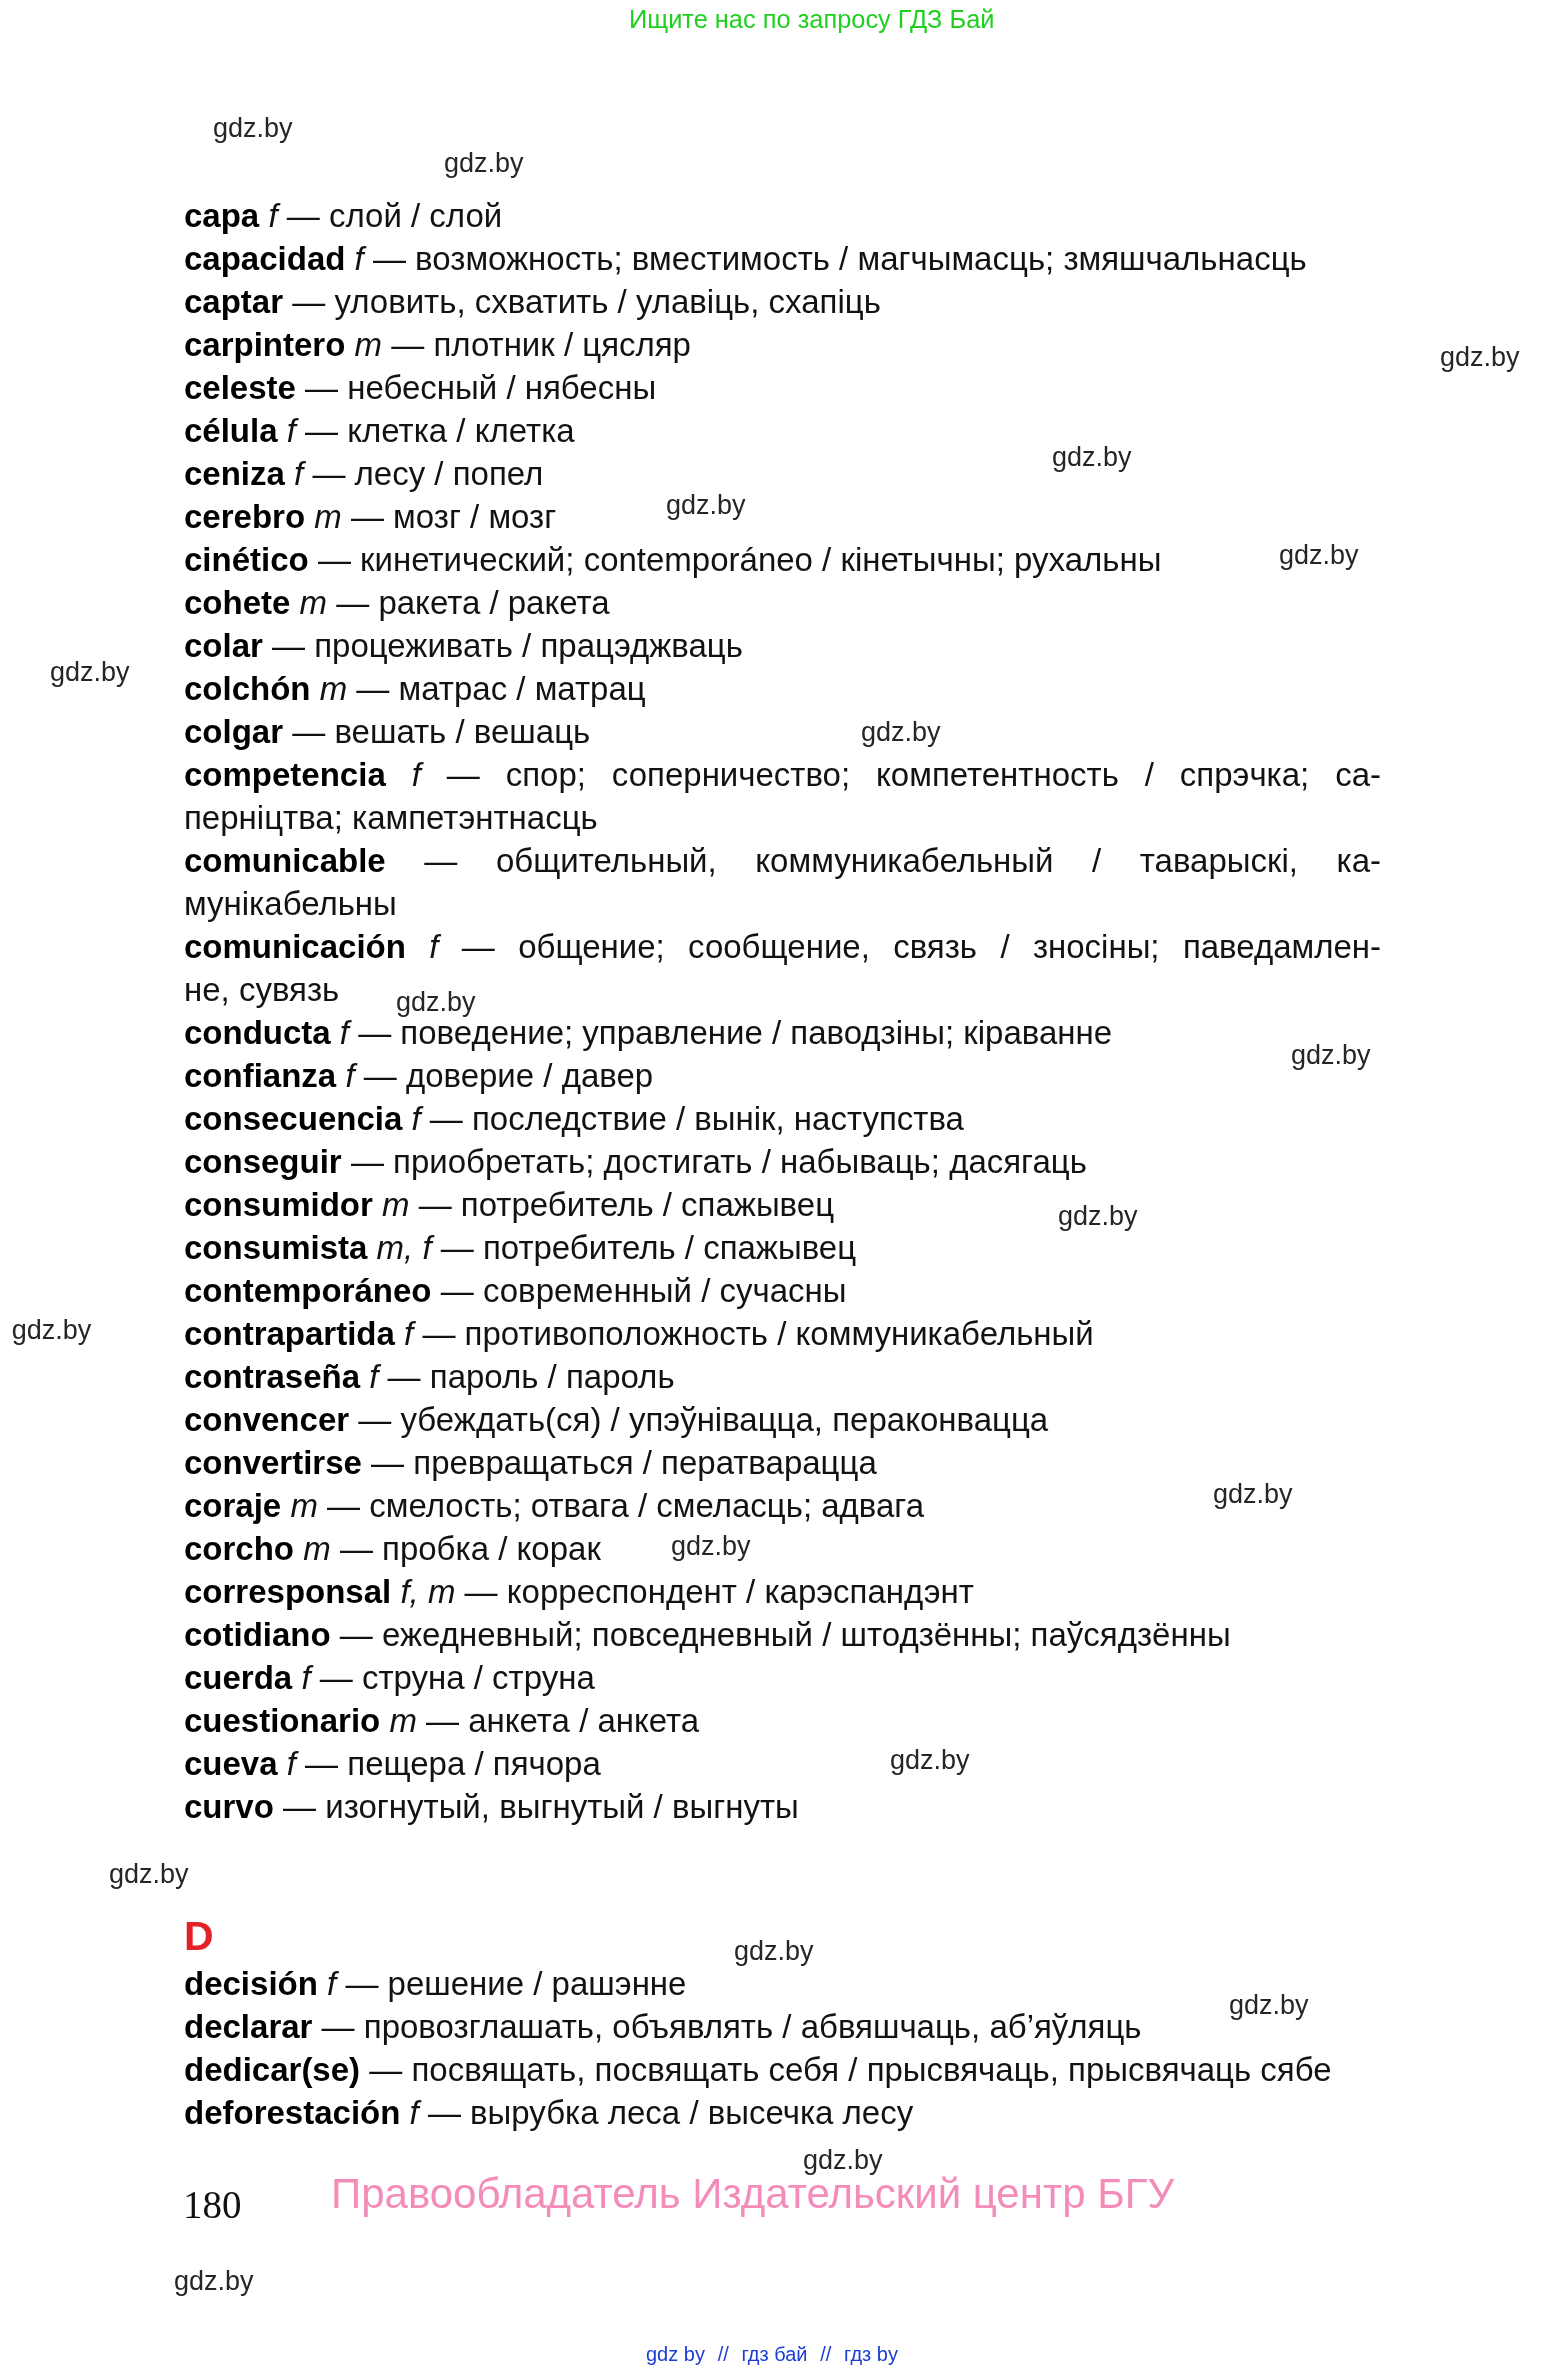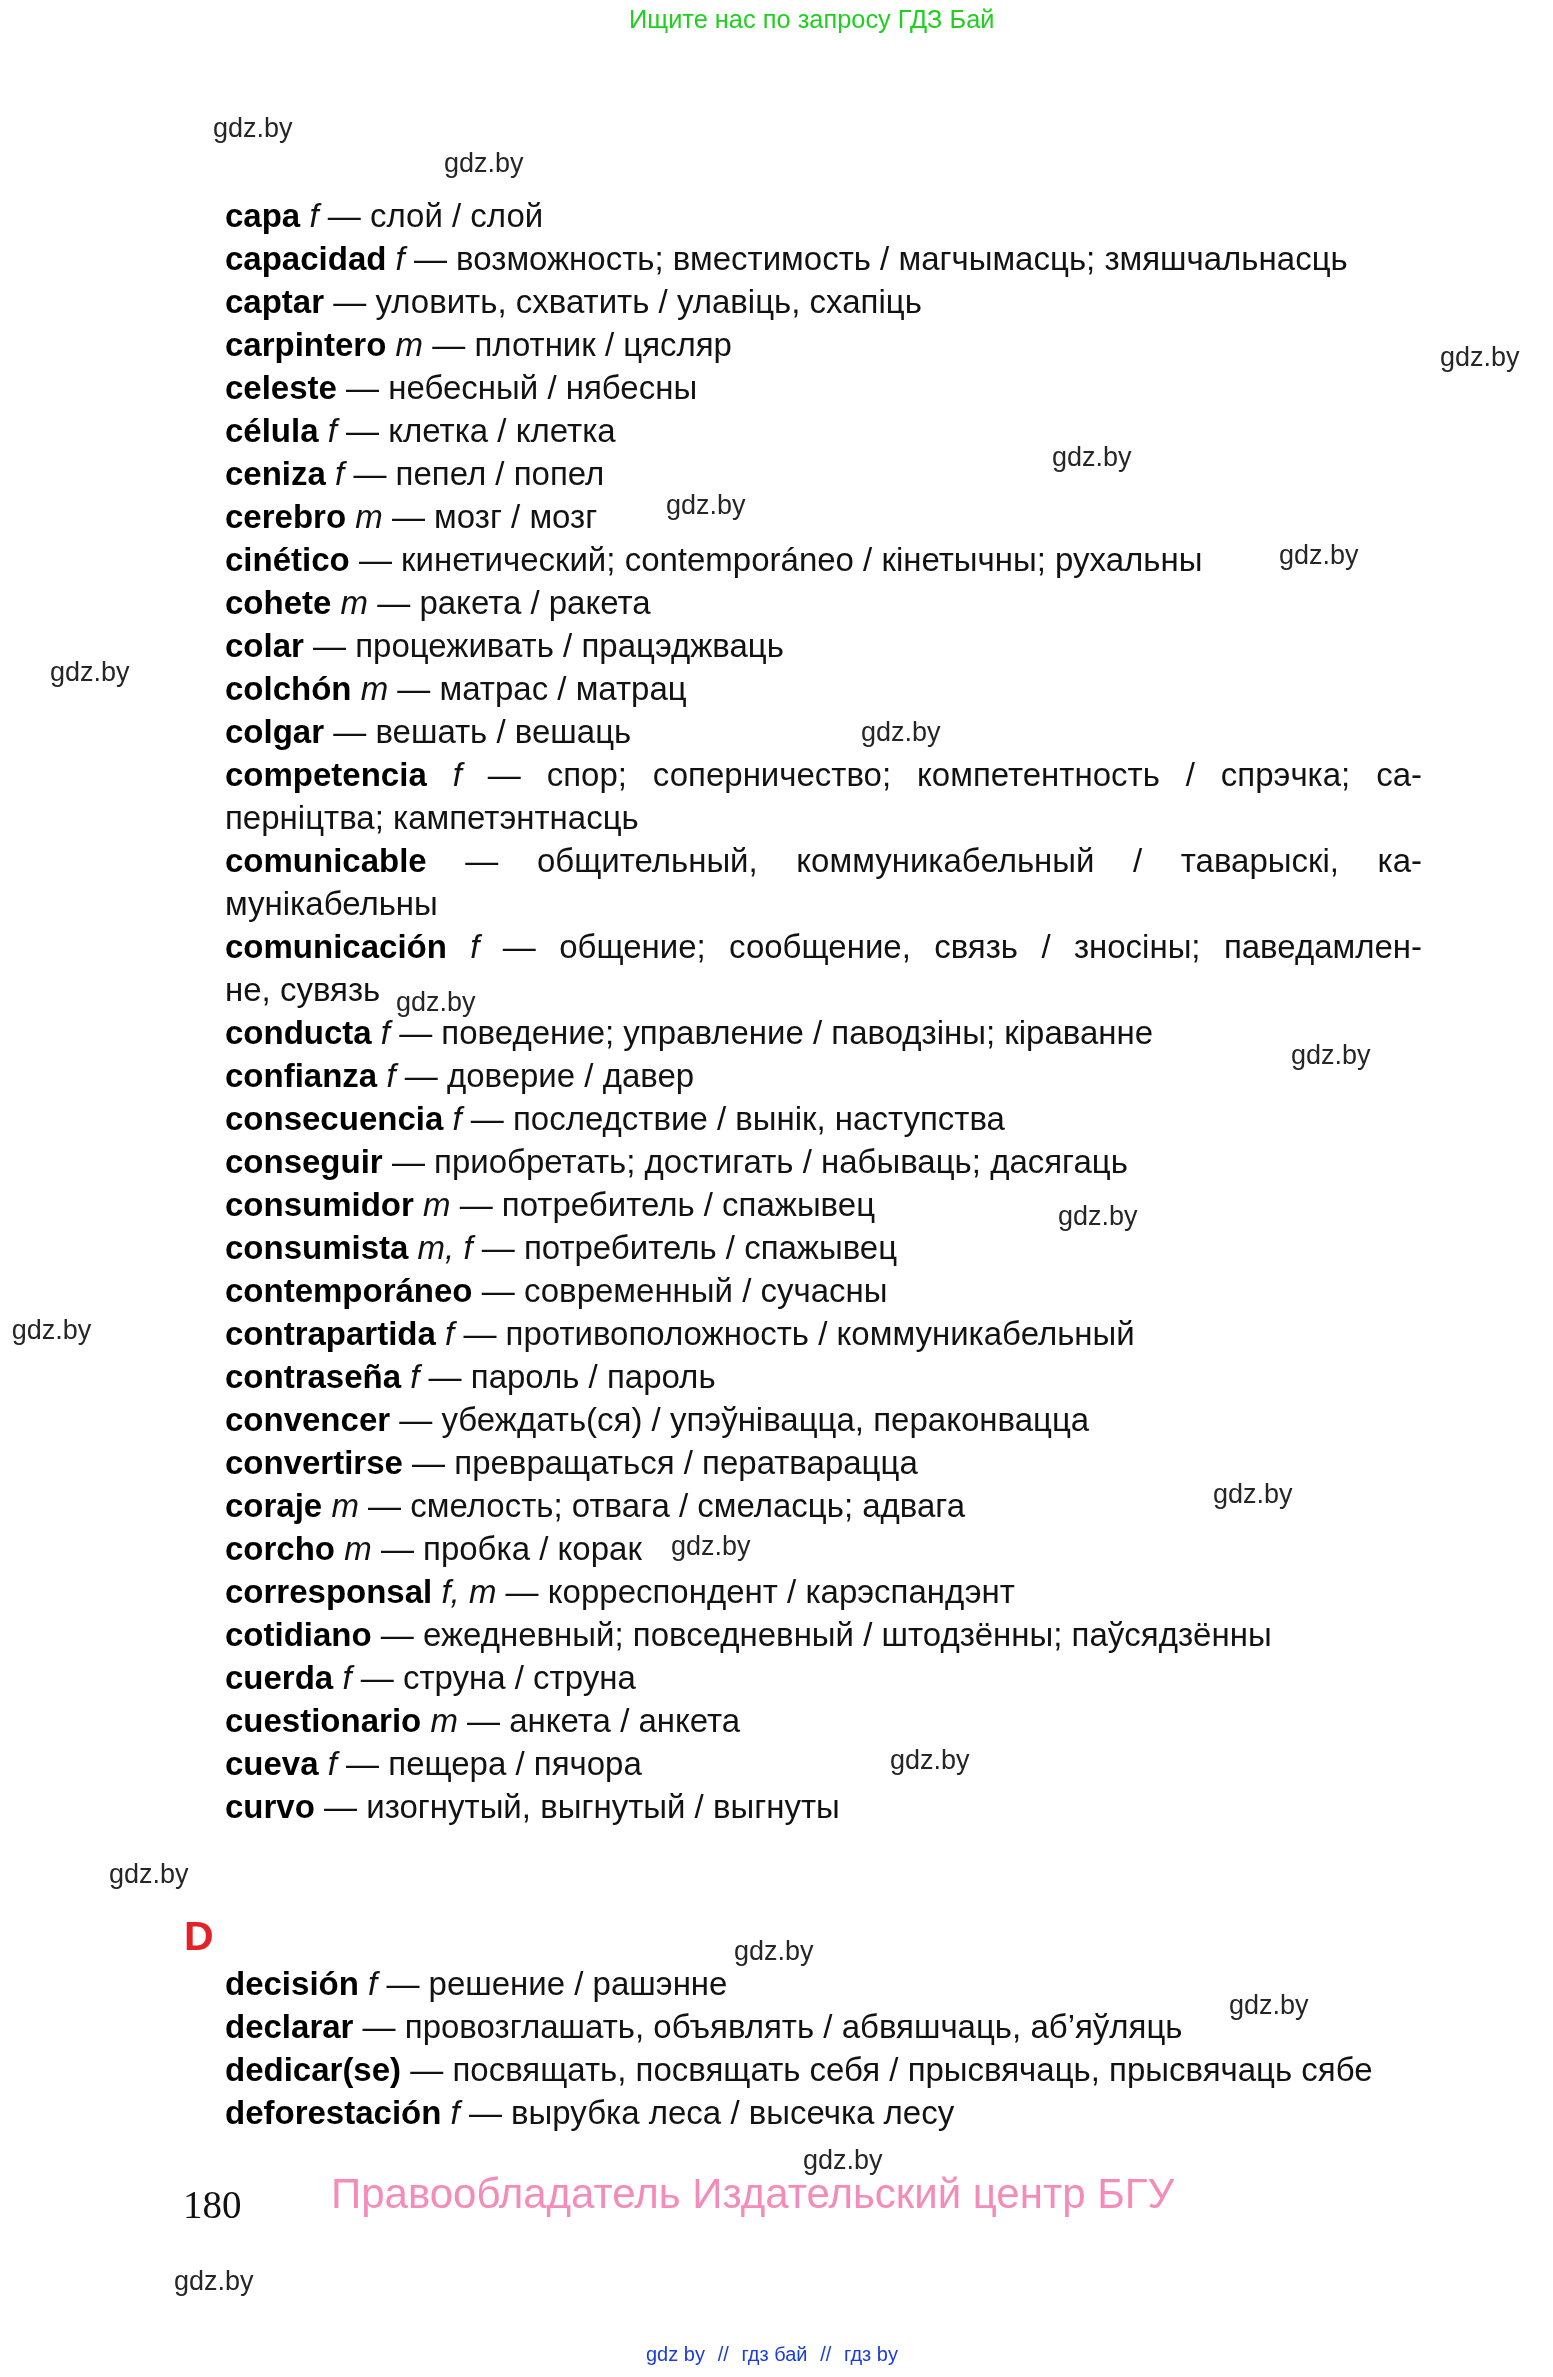--- a/index.html
+++ b/index.html
@@ -17,21 +17,20 @@
     position:absolute;
     left:629px;
     top:5.4px;
     font-size:25.4px;
     white-space:nowrap;
   }
   .dict{
     position:absolute;
     left:184px;
     width:1206px;
-    margin-left:41px;
   }
   .dict-c{ top:194px; }
   .dict-d{ top:1962px; }
   .dline{
     height:43px;
     line-height:43px;
     font-size:33px;
     white-space:nowrap;
     color:#121212;
   }
@@ -90,21 +89,21 @@
 
   <div class="promo" style="color: rgb(33, 207, 33);">Ищите нас по запросу ГДЗ Бай</div>
 
   <div class="dict dict-c">
       <div class="dline"><span class="head">capa</span> <span class="gen">f</span> <span>— слой / слой</span></div>
       <div class="dline"><span class="head">capacidad</span> <span class="gen">f</span> <span>— возможность; вместимость / магчымасць; змяшчальнасць</span></div>
       <div class="dline"><span class="head">captar</span> <span>— уловить, схватить / улавіць, схапіць</span></div>
       <div class="dline"><span class="head">carpintero</span> <span class="gen">m</span> <span>— плотник / цясляр</span></div>
       <div class="dline"><span class="head">celeste</span> <span>— небесный / нябесны</span></div>
       <div class="dline"><span class="head">célula</span> <span class="gen">f</span> <span>— клетка / клетка</span></div>
-      <div class="dline"><span class="head">ceniza</span> <span class="gen">f</span> <span>— пепел / попел</span></div>
+      <div class="dline"><span class="head">ceniza</span> <span class="gen">f</span> <span>— лесу / попел</span></div>
       <div class="dline"><span class="head">cerebro</span> <span class="gen">m</span> <span>— мозг / мозг</span></div>
       <div class="dline"><span class="head">cinético</span> <span>— кинетический; contemporáneo / кінетычны; рухальны</span></div>
       <div class="dline"><span class="head">cohete</span> <span class="gen">m</span> <span>— ракета / ракета</span></div>
       <div class="dline"><span class="head">colar</span> <span>— процеживать / працэджваць</span></div>
       <div class="dline"><span class="head">colchón</span> <span class="gen">m</span> <span>— матрас / матрац</span></div>
       <div class="dline"><span class="head">colgar</span> <span>— вешать / вешаць</span></div>
       <div class="dline just"><span class="head">competencia</span> <span class="gen">f</span> <span>— спор; соперничество; компетентность / спрэчка; са-</span></div>
       <div class="dline"><span>перніцтва; кампетэнтнасць</span></div>
       <div class="dline just"><span class="head">comunicable</span> <span>— общительный, коммуникабельный / таварыскі, ка-</span></div>
       <div class="dline"><span>мунікабельны</span></div>

